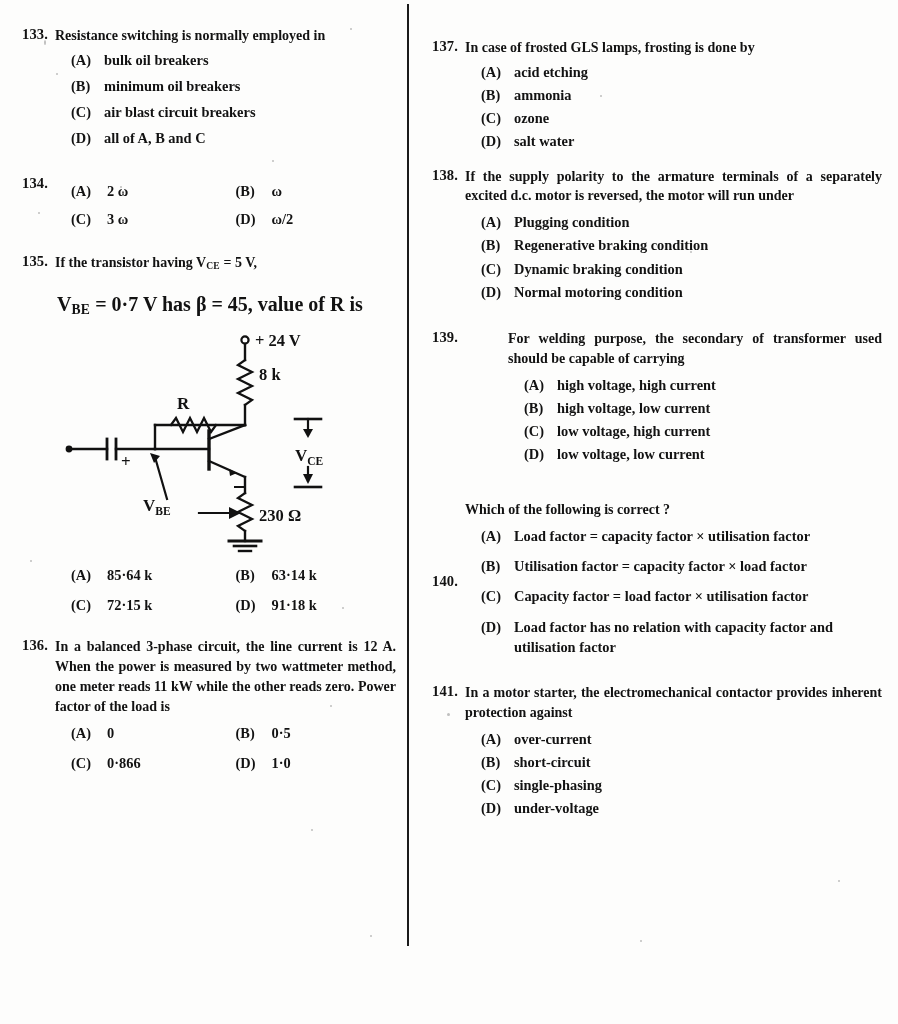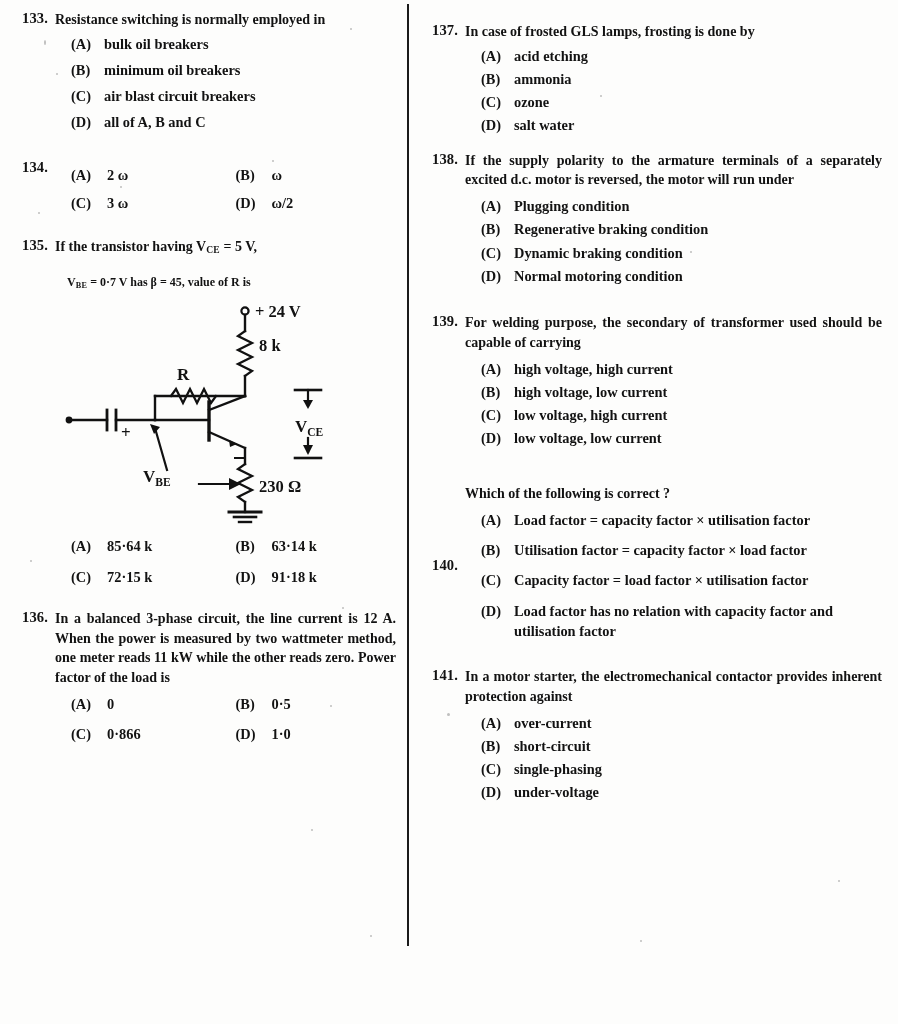--- a/index.html
+++ b/index.html
@@ -23,21 +23,21 @@
     background: #fdfdfc;
   }
   .speck {
     position: absolute;
     background: #8d8d8d;
     border-radius: 50%;
     opacity: .55;
   }
   .columns {
     position: absolute;
-    top: 0; left: 0;
+    top: 16px; left: 0;
     width: 898px;
     height: 724px;
     display: flex;
   }
   .col {
     position: relative;
     box-sizing: border-box;
   }
   .col-left  { width: 408px; padding: 10px 12px 0 14px; }
   .col-right { width: 490px; padding: 22px 16px 0 16px; }
@@ -107,23 +107,23 @@
   
   sub {
     font-size: .68em;
     vertical-align: -0.22em;
     font-weight: bold;
     letter-spacing: .3px;
   }
   .mid { margin-bottom: 16px; }
   .stem-line2 {
     font-weight: bold;
-    font-size: 12px;
+    font-size: 20px;
     line-height: 1.5;
-    margin: 4px 0 0 12px;
+    margin: 4px 0 0 2px;
   }
 
   
   .circuit-wrap {
     padding-left: 4px;
     margin: 6px 0 10px 0;
   }
   svg.circuit { display: block; }
   svg.circuit text {
     font-family: "Liberation Serif", "DejaVu Serif", serif;
@@ -385,21 +385,21 @@
               <span class="opt-txt">Dynamic braking condition</span>
             </div>
             <div class="opt">
               <span class="opt-lab">(D)</span>
               <span class="opt-txt">Normal motoring condition</span>
             </div>
           </div>
         </div>
       </div>
 
-      <div class="q" style="margin-top:24px;">
+      <div class="q" style="margin-top:24px;gap:43px;">
         <div class="q-num">139.</div>
         <div class="q-body">
           <p class="q-stem">For welding purpose, the secondary of transformer used should be capable of carrying</p>
           <div class="opts-stack tight" style="margin-top:6px;">
             <div class="opt">
               <span class="opt-lab">(A)</span>
               <span class="opt-txt">high voltage, high current</span>
             </div>
             <div class="opt">
               <span class="opt-lab">(B)</span>

